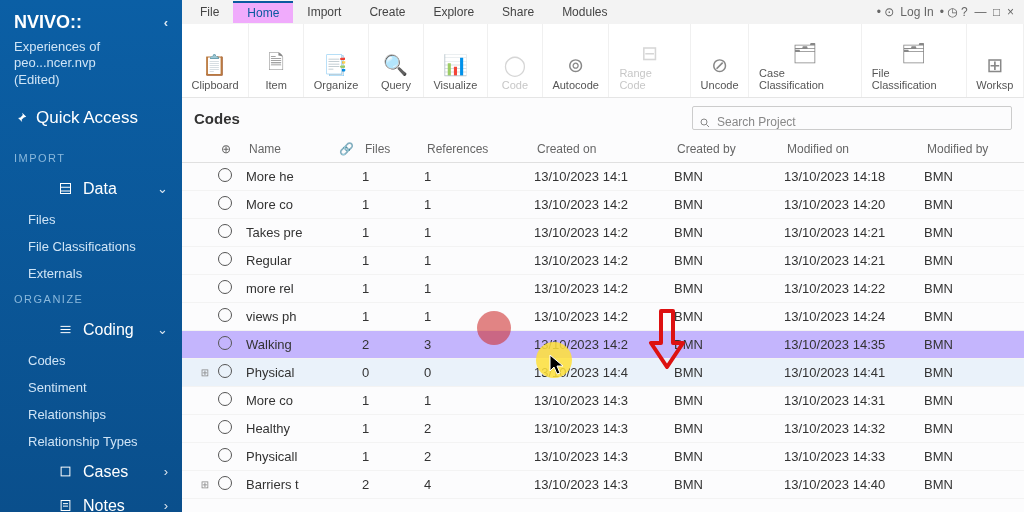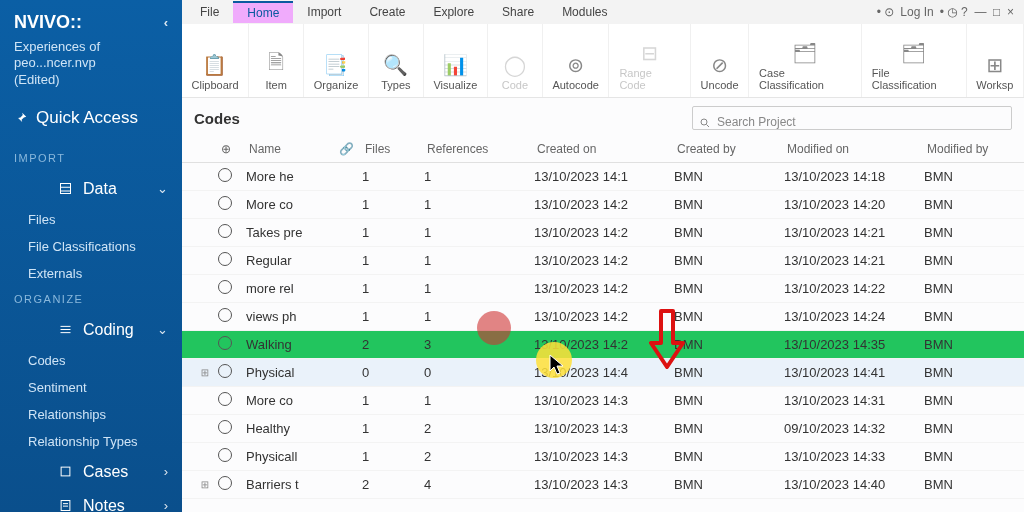--- a/index.html
+++ b/index.html
@@ -28,21 +28,21 @@
 .rbtn.dis .ic { color: #d6d6d6; }
 .titlebar { display: flex; align-items: center; padding: 8px 12px 6px; }
 .titlebar .ttl { font-weight: 700; color: #333; font-size: 15px; }
 .search { margin-left: auto; width: 320px; height: 24px; border: 1px solid #ccc; border-radius: 2px; display: flex; align-items: flex-end; padding: 0 6px; font-size: 12px; color: #888; }
 .search svg { width: 12px; height: 12px; margin-right: 6px; }
 .hdr, .row { display: grid; grid-template-columns: 26px 28px 90px 26px 62px 110px 140px 110px 140px 90px; align-items: center; font-size: 13px; }
 .hdr { color: #666; border-bottom: 1px solid #e0e0e0; padding: 4px 10px; font-size: 12px; }
 .hdr > div { padding: 2px 3px; }
 .rows { overflow: auto; }
 .row { padding: 3px 10px; color: #333; border-bottom: 1px solid #f3f3f3; height: 28px; }
-.row.sel { background: #22c55e; }
+.row.sel { background: #c4b5fd; }
 .row.hi { background: #eaf2fa; }
 .row .circ { width: 14px; height: 14px; border: 1.6px solid #555; border-radius: 50%; }
 .row .exp { font-size: 10px; color: #888; text-align: center; }
 .annotation { position: absolute; left: 430px; top: 245px; color: #d11; font-weight: 700; font-size: 14px; line-height: 1.4; pointer-events: none; width: 270px; }
 .arrow { position: absolute; left: 465px; top: 309px; pointer-events: none; }
 .spot-red { position: absolute; left: 295px; top: 311px; width: 34px; height: 34px; background: #cf3434; border-radius: 50%; opacity: .6; pointer-events: none; }
 .spot-yel { position: absolute; left: 354px; top: 342px; width: 36px; height: 36px; background: #ffe138; border-radius: 50%; opacity: .85; pointer-events: none; }
 .cursor { position: absolute; left: 367px; top: 354px; pointer-events: none; }
 </style>
 </head>
@@ -131,21 +131,21 @@
       <div class="rbtn">
           <span class="ic">🗎</span>
           <span>Item</span>
         </div>
       <div class="rbtn">
           <span class="ic">📑</span>
           <span>Organize</span>
         </div>
       <div class="rbtn">
           <span class="ic">🔍</span>
-          <span>Types</span>
+          <span>Query</span>
         </div>
       <div class="rbtn">
           <span class="ic">📊</span>
           <span>Visualize</span>
         </div>
       <div class="rbtn dis">
           <span class="ic">◯</span>
           <span>Code</span>
         </div>
       <div class="rbtn">
@@ -306,21 +306,21 @@
         </div>
         <div class="row">
           <div class="exp"></div>
           <div><span class="circ" style="display:inline-block"></span></div>
           <div>Healthy</div>
           <div></div>
           <div>1</div>
           <div>2</div>
           <div>13/10/2023 14:3</div>
           <div>BMN</div>
-          <div>09/10/2023 14:32</div>
+          <div>13/10/2023 14:32</div>
           <div>BMN</div>
         </div>
         <div class="row">
           <div class="exp"></div>
           <div><span class="circ" style="display:inline-block"></span></div>
           <div>Physicall</div>
           <div></div>
           <div>1</div>
           <div>2</div>
           <div>13/10/2023 14:3</div>

